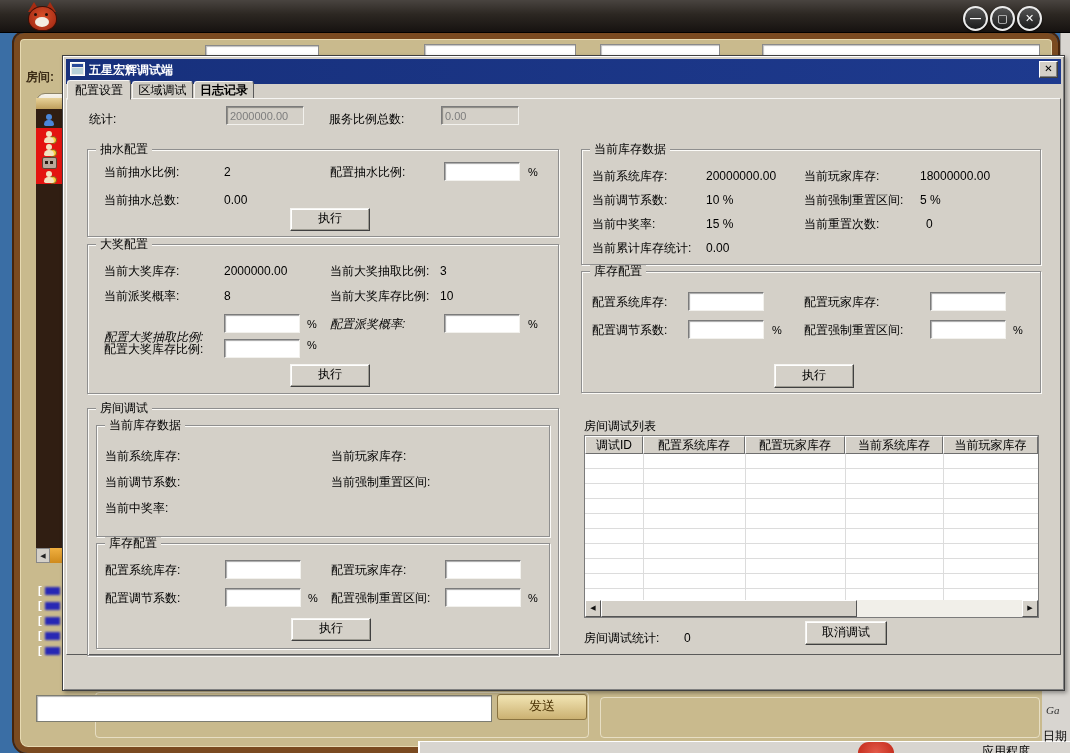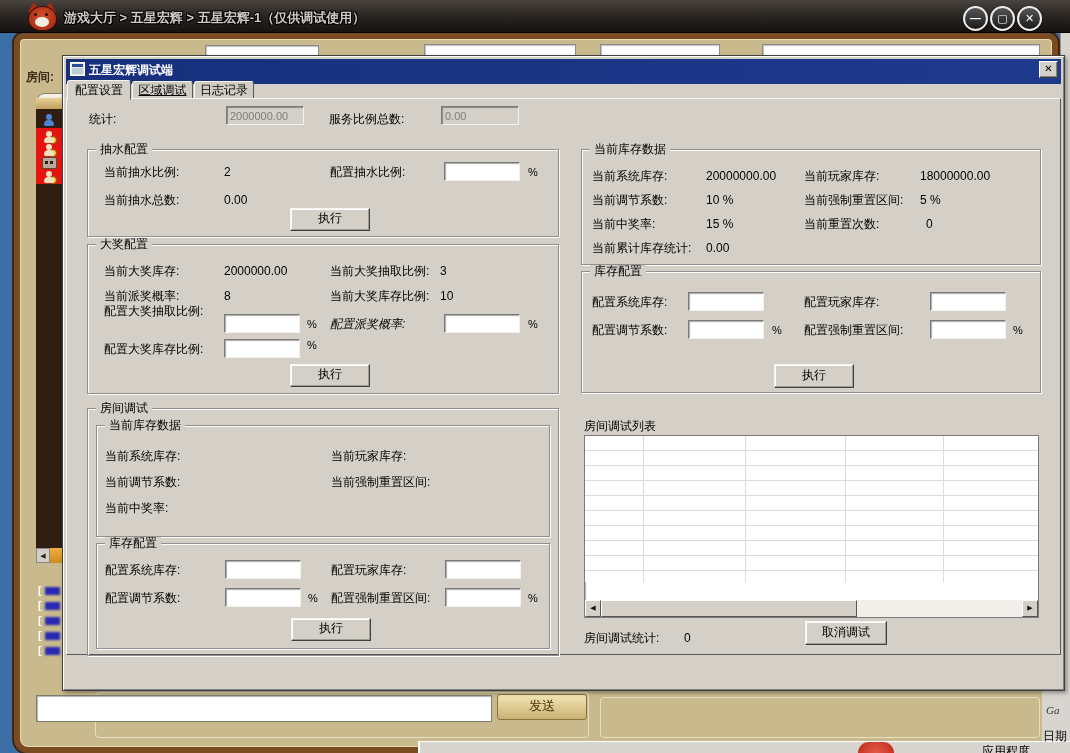--- a/index.html
+++ b/index.html
@@ -174,22 +174,22 @@
     <div class="tabpage"></div>
     <div class="content">
 
       <div class="dtitle">
         <div class="dicon"></div>
         <span class="ttext">五星宏辉调试端</span>
         <div class="dclose">✕</div>
       </div>
 
       <div class="tab active" style="left:4px;width:62px;">配置设置</div>
-      <div class="tab inactive" style="left:69px;width:59px;text-decoration:underline;">区域调试</div>
-      <div class="tab inactive" style="left:131px;width:58px;">日志记录</div>
+      <div class="tab inactive" style="left:69px;width:59px;">区域调试</div>
+      <div class="tab inactive" style="left:131px;width:58px;font-weight:bold;">日志记录</div>
 
       <span class="lbl" style="left:26px;top:57px;">统计:</span>
       <input class="fld dis" style="left: 163px; top: 50px; width: 78px;" disabled="" value="2000000.00">
       <span class="lbl" style="left:266px;top:57px;">服务比例总数:</span>
       <input class="fld dis" style="left: 378px; top: 50px; width: 78px;" disabled="" value="0.00">
 
       <div class="group" style="left:24px;top:93px;width:470px;height:86px;">
         <span class="gtitle">抽水配置</span>
         <span class="lbl" style="left:16px;top:16px;">当前抽水比例:</span>
         <span class="val" style="left:136px;top:16px;">2</span>
@@ -204,21 +204,21 @@
       <div class="group" style="left:24px;top:188px;width:470px;height:148px;">
         <span class="gtitle">大奖配置</span>
         <span class="lbl" style="left:16px;top:20px;">当前大奖库存:</span>
         <span class="val" style="left:136px;top:20px;">2000000.00</span>
         <span class="lbl" style="left:242px;top:20px;">当前大奖抽取比例:</span>
         <span class="val" style="left:352px;top:20px;">3</span>
         <span class="lbl" style="left:16px;top:45px;">当前派奖概率:</span>
         <span class="val" style="left:136px;top:45px;">8</span>
         <span class="lbl" style="left:242px;top:45px;">当前大奖库存比例:</span>
         <span class="val" style="left:352px;top:45px;">10</span>
-        <span class="lbl" style="left:16px;top:60px;">配置大奖抽取比例:</span>
+        <span class="lbl" style="left:16px;top:86px;font-style:italic;">配置大奖抽取比例:</span>
         <input class="fld" style="left: 136px; top: 69px; width: 76px;">
         <span class="pct" style="left:219px;top:73px;">%</span>
         <span class="lbl" style="left:242px;top:73px;font-style:italic;">配置派奖概率:</span>
         <input class="fld" style="left: 356px; top: 69px; width: 76px;">
         <span class="pct" style="left:440px;top:73px;">%</span>
         <span class="lbl" style="left:16px;top:98px;">配置大奖库存比例:</span>
         <input class="fld" style="left: 136px; top: 94px; width: 76px;">
         <span class="pct" style="left:219px;top:94px;">%</span>
         <div class="btn" style="left:202px;top:119px;width:78px;height:21px;line-height:19px;">执行</div>
       </div>
@@ -277,20 +277,27 @@
         <input class="fld" style="left: 106px; top: 48px; width: 76px;">
         <span class="pct" style="left:190px;top:52px;">%</span>
         <span class="lbl" style="left:222px;top:52px;">配置强制重置区间:</span>
         <input class="fld" style="left: 348px; top: 48px; width: 76px;">
         <span class="pct" style="left:431px;top:52px;">%</span>
         <div class="btn" style="left:192px;top:92px;width:78px;height:22px;line-height:20px;">执行</div>
       </div>
 
       <span class="lbl" style="left:521px;top:364px;">房间调试列表</span>
       <div class="dtable">
+        <div class="thead">
+          <div class="th" style="width:58px;">调试ID</div>
+          <div class="th" style="width:102px;">配置系统库存</div>
+          <div class="th" style="width:100px;">配置玩家库存</div>
+          <div class="th" style="width:98px;">当前系统库存</div>
+          <div class="th" style="flex:1;">当前玩家库存</div>
+        </div>
         <div class="tbody">
           <div class="vline" style="left:58px;"></div>
           <div class="vline" style="left:160px;"></div>
           <div class="vline" style="left:260px;"></div>
           <div class="vline" style="left:358px;"></div>
         </div>
         <div class="hscroll">
           <div class="sarr">◀</div>
           <div class="sthumb"></div>
           <div class="strack"></div>
@@ -306,19 +313,18 @@
 
   <div class="topbar">
     <div class="fox">
       <div class="earl"></div>
         <div class="earr"></div>
       <div class="head"></div>
       <div class="muzzle"></div>
       <div class="eye" style="left:8px;"></div>
         <div class="eye" style="left:19px;"></div>
     </div>
-    <span class="crumb">游戏大厅 &gt; 五星宏辉 &gt; 五星宏辉-1（仅供调试使用）</span>
     <div class="winbtn" style="left:963px;">—</div>
     <div class="winbtn" style="left:990px;">▢</div>
     <div class="winbtn" style="left:1017px;">✕</div>
   </div>
 
 </div>
 
 </body></html>

